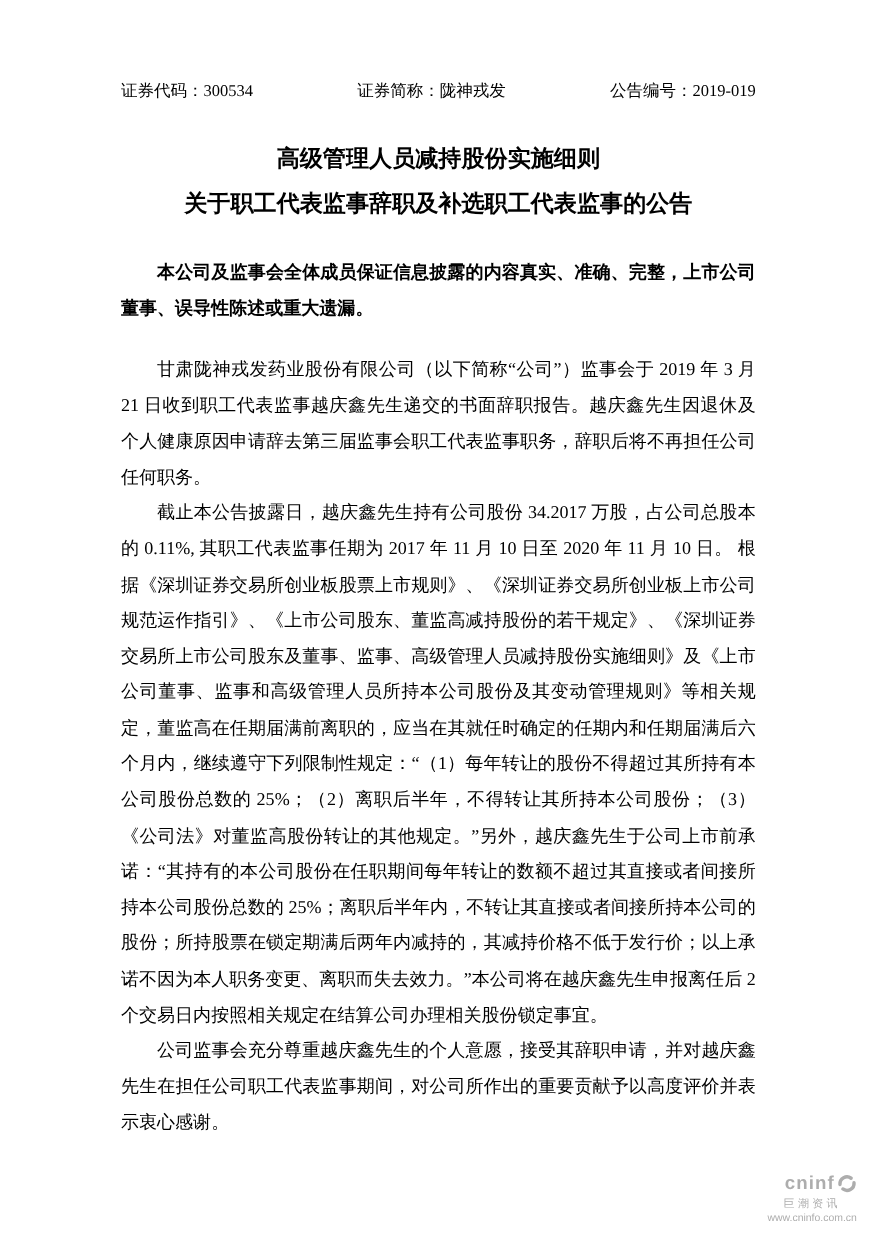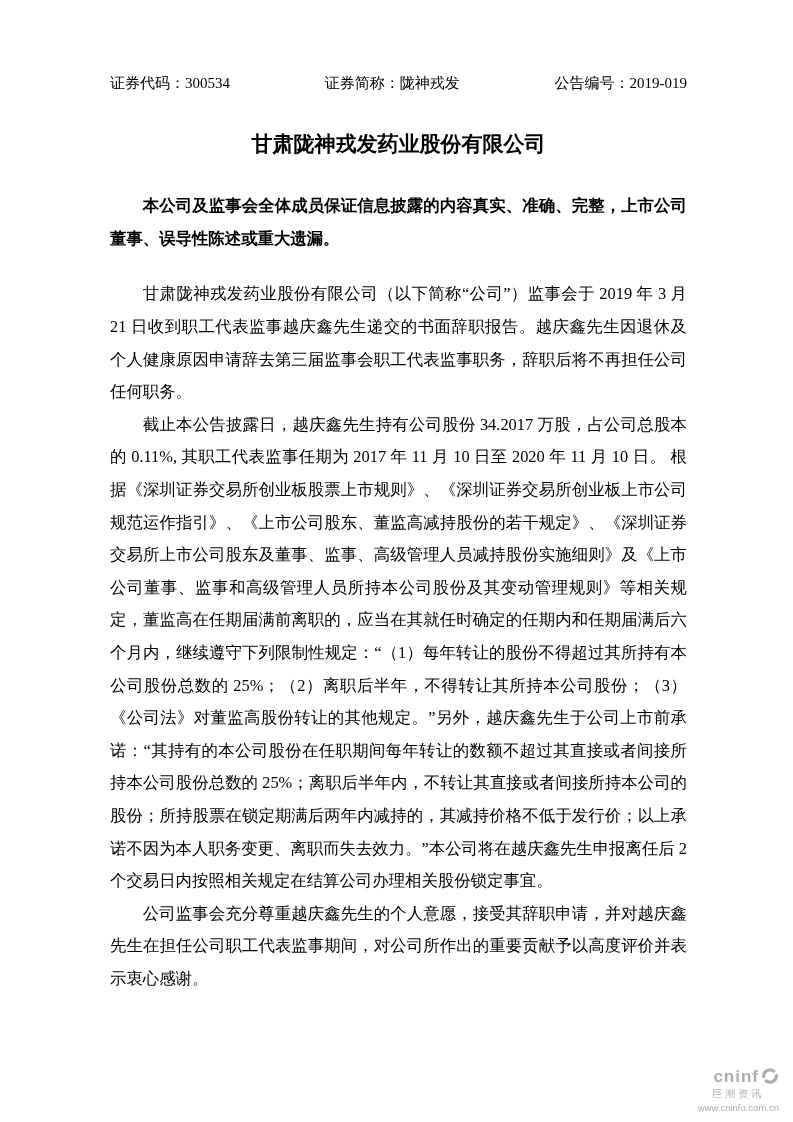--- a/index.html
+++ b/index.html
@@ -46,21 +46,21 @@
   .cninfo {
     position: absolute;
     right: 14px;
     bottom: 9px;
     color: #adadad;
     font-family: "Liberation Sans", "DejaVu Sans", sans-serif;
     text-align: center;
   }
   .logo-row {
     display: flex;
-    align-items: center;
+    align-items: flex-start;
     justify-content: flex-end;
     gap: 2px;
   }
   .logo-text {
     font-weight: 700;
     font-size: 17px;
     letter-spacing: 1px;
     line-height: 1;
   }
   .logo-icon { display: inline-flex; }
@@ -80,21 +80,22 @@
 <body>
 
 <div class="page">
 
   <div class="doc-header">
     <span class="pair"><span>证券代码：</span><span>300534</span></span>
     <span class="pair"><span>证券简称：</span><span>陇神戎发</span></span>
     <span class="pair"><span>公告编号：</span><span>2019-019</span></span>
   </div>
 
-  <div class="doc-title line1">甘肃陇神戎发药业股份有限公司</div>
+  <div class="doc-title line1">高级管理人员减持股份实施细则</div>
+  <div class="doc-title line2">关于职工代表监事辞职及补选职工代表监事的公告</div>
 
   <p class="body-text disclaimer">本公司及监事会全体成员保证信息披露的内容真实、准确、完整，上市公司董事、误导性陈述或重大遗漏。</p>
 
   <div id="paragraphs">
       <p class="body-text body-para">甘肃陇神戎发药业股份有限公司（以下简称“公司”）监事会于 2019 年 3 月 21 日收到职工代表监事越庆鑫先生递交的书面辞职报告。越庆鑫先生因退休及个人健康原因申请辞去第三届监事会职工代表监事职务，辞职后将不再担任公司任何职务。</p>
       <p class="body-text body-para">截止本公告披露日，越庆鑫先生持有公司股份 34.2017 万股，占公司总股本的 0.11%, 其职工代表监事任期为 2017 年 11 月 10 日至 2020 年 11 月 10 日。 根据《深圳证券交易所创业板股票上市规则》、《深圳证券交易所创业板上市公司规范运作指引》、《上市公司股东、董监高减持股份的若干规定》、《深圳证券交易所上市公司股东及董事、监事、高级管理人员减持股份实施细则》及《上市公司董事、监事和高级管理人员所持本公司股份及其变动管理规则》等相关规定，董监高在任期届满前离职的，应当在其就任时确定的任期内和任期届满后六个月内，继续遵守下列限制性规定：“（1）每年转让的股份不得超过其所持有本公司股份总数的 25%；（2）离职后半年，不得转让其所持本公司股份；（3）《公司法》对董监高股份转让的其他规定。”另外，越庆鑫先生于公司上市前承诺：“其持有的本公司股份在任职期间每年转让的数额不超过其直接或者间接所持本公司股份总数的 25%；离职后半年内，不转让其直接或者间接所持本公司的股份；所持股票在锁定期满后两年内减持的，其减持价格不低于发行价；以上承诺不因为本人职务变更、离职而失去效力。”本公司将在越庆鑫先生申报离任后 2 个交易日内按照相关规定在结算公司办理相关股份锁定事宜。</p>
       <p class="body-text body-para">公司监事会充分尊重越庆鑫先生的个人意愿，接受其辞职申请，并对越庆鑫先生在担任公司职工代表监事期间，对公司所作出的重要贡献予以高度评价并表示衷心感谢。</p>
     </div>
 
   <div class="cninfo">

